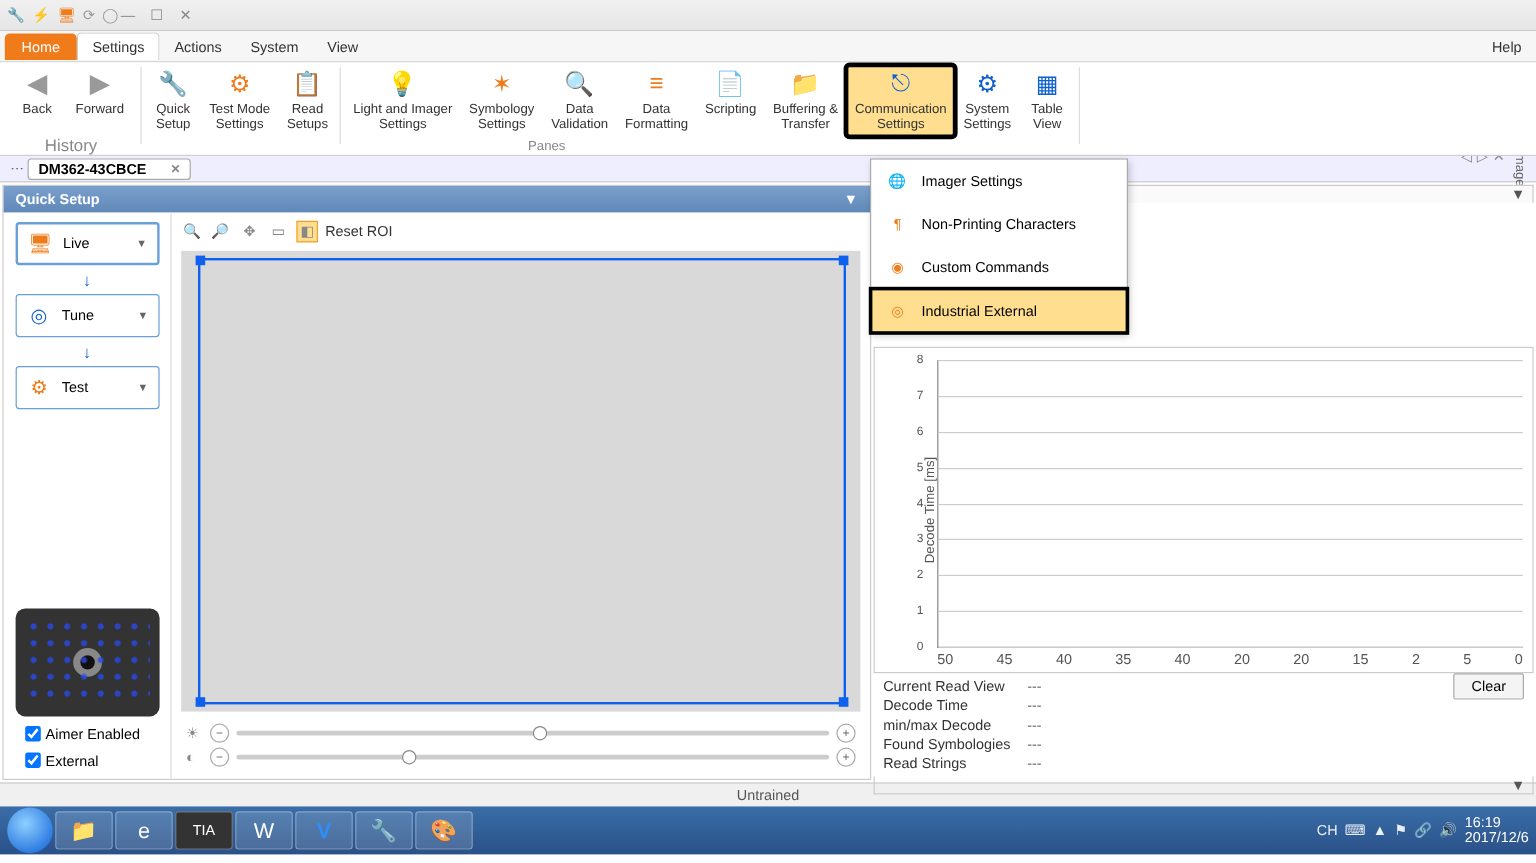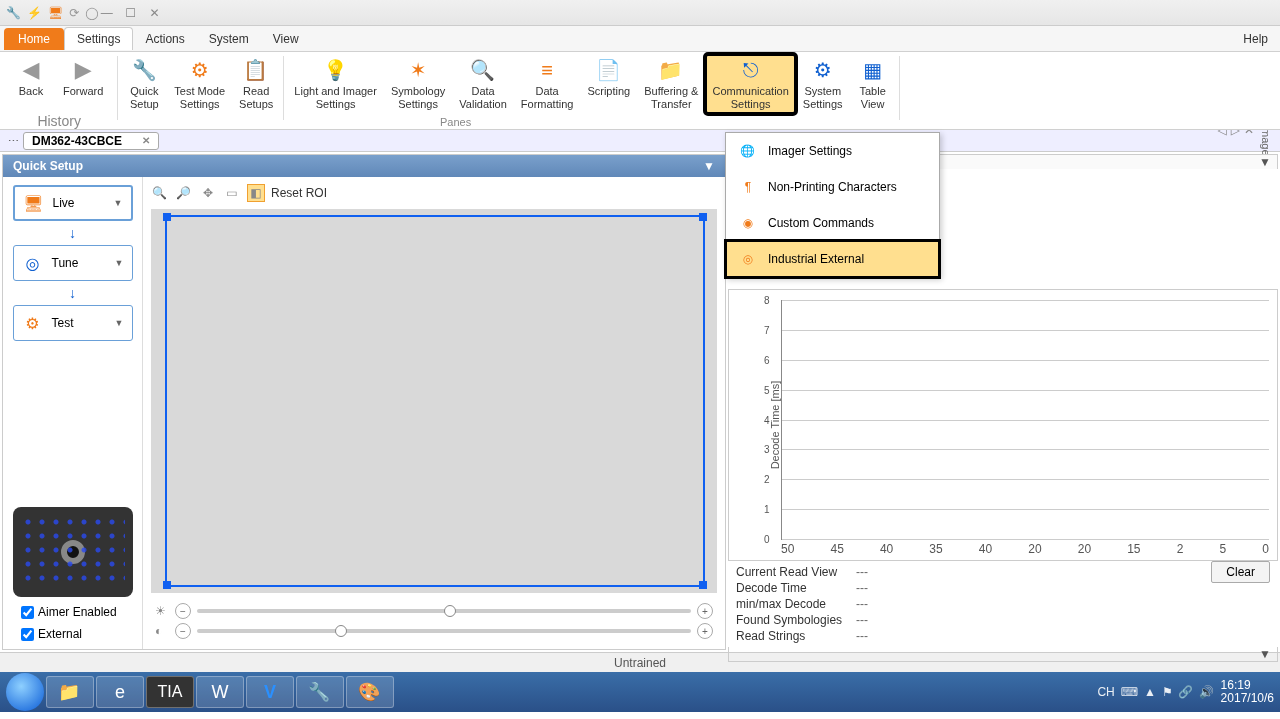--- a/index.html
+++ b/index.html
@@ -44,21 +44,21 @@
 .qs-body{display:flex;flex:1;}
 .qs-left{width:140px;padding:8px;display:flex;flex-direction:column;align-items:center;gap:4px;border-right:1px solid #ddd;}
 .step-btn{width:120px;height:36px;border:1px solid #6aa0d8;border-radius:3px;background:#fff;display:flex;align-items:center;gap:8px;padding:0 8px;cursor:pointer;}
 .step-btn.active{border-width:2px;}
 .step-btn .ic{width:22px;height:22px;display:flex;align-items:center;justify-content:center;color:#f07b1a;font-size:16px;}
 .step-btn .dd{margin-left:auto;font-size:9px;color:#666;}
 .arrow-down{color:#1060d0;font-size:14px;}
 .device-img{width:120px;height:90px;background:#333;border-radius:8px;margin-top:auto;display:flex;align-items:center;justify-content:center;position:relative;}
 .device-img .lens{width:24px;height:24px;background:#111;border:6px solid #888;border-radius:50%;}
 .device-img::before{content:"";position:absolute;inset:8px;border-radius:6px;background:radial-gradient(circle,#2a4af0 2px,transparent 3px);background-size:14px 14px;opacity:.8;}
-.chk{display:flex;align-items:center;gap:4px;font-size:11px;margin-top:4px;align-self:flex-start;padding-left:10px;}
+.chk{display:flex;align-items:flex-start;gap:4px;font-size:11px;margin-top:4px;align-self:flex-start;padding-left:10px;}
 .chk input{width:13px;height:13px;}
 .qs-center{flex:1;display:flex;flex-direction:column;padding:4px;}
 .img-toolbar{height:24px;display:flex;align-items:center;gap:6px;padding:0 4px;}
 .img-toolbar .tbtn{width:18px;height:18px;display:flex;align-items:center;justify-content:center;color:#888;cursor:pointer;}
 .img-toolbar .tbtn.on{background:#ffdf8f;border:1px solid #f0a030;}
 .roi-area{flex:1;position:relative;background:#d9d9d9;margin:4px;}
 .roi-rect{position:absolute;left:14px;top:6px;right:12px;bottom:6px;border:2px solid #1060f0;}
 .roi-handle{position:absolute;width:8px;height:8px;background:#1060f0;}
 .sliders{padding:4px 8px;}
 .slider-row{display:flex;align-items:center;gap:6px;height:20px;}
@@ -380,30 +380,30 @@
 </div>
 
 <div class="statusbar">
   <span>Untrained</span>
 </div>
 
 <div class="taskbar">
   <div class="start"></div>
   <div class="tbtn">📁</div>
   <div class="tbtn">e</div>
-  <div class="tbtn" style="background:#333;font-size:16px">TIA</div>
+  <div class="tbtn" style="background:#333;font-size:12px">TIA</div>
   <div class="tbtn">W</div>
   <div class="tbtn" style="color:#2a90ff;font-weight:bold">V</div>
   <div class="tbtn">🔧</div>
   <div class="tbtn">🎨</div>
   <div class="tray">
     <span class="tic">CH</span>
     <span class="tic">⌨</span>
     <span class="tic">▲</span>
     <span class="tic">⚑</span>
     <span class="tic">🔗</span>
     <span class="tic">🔊</span>
     <div class="clock">
       <div>16:19</div>
-        <div>2017/10/6</div>
+        <div>2017/12/6</div>
     </div>
   </div>
 </div>
 
 </body></html>

